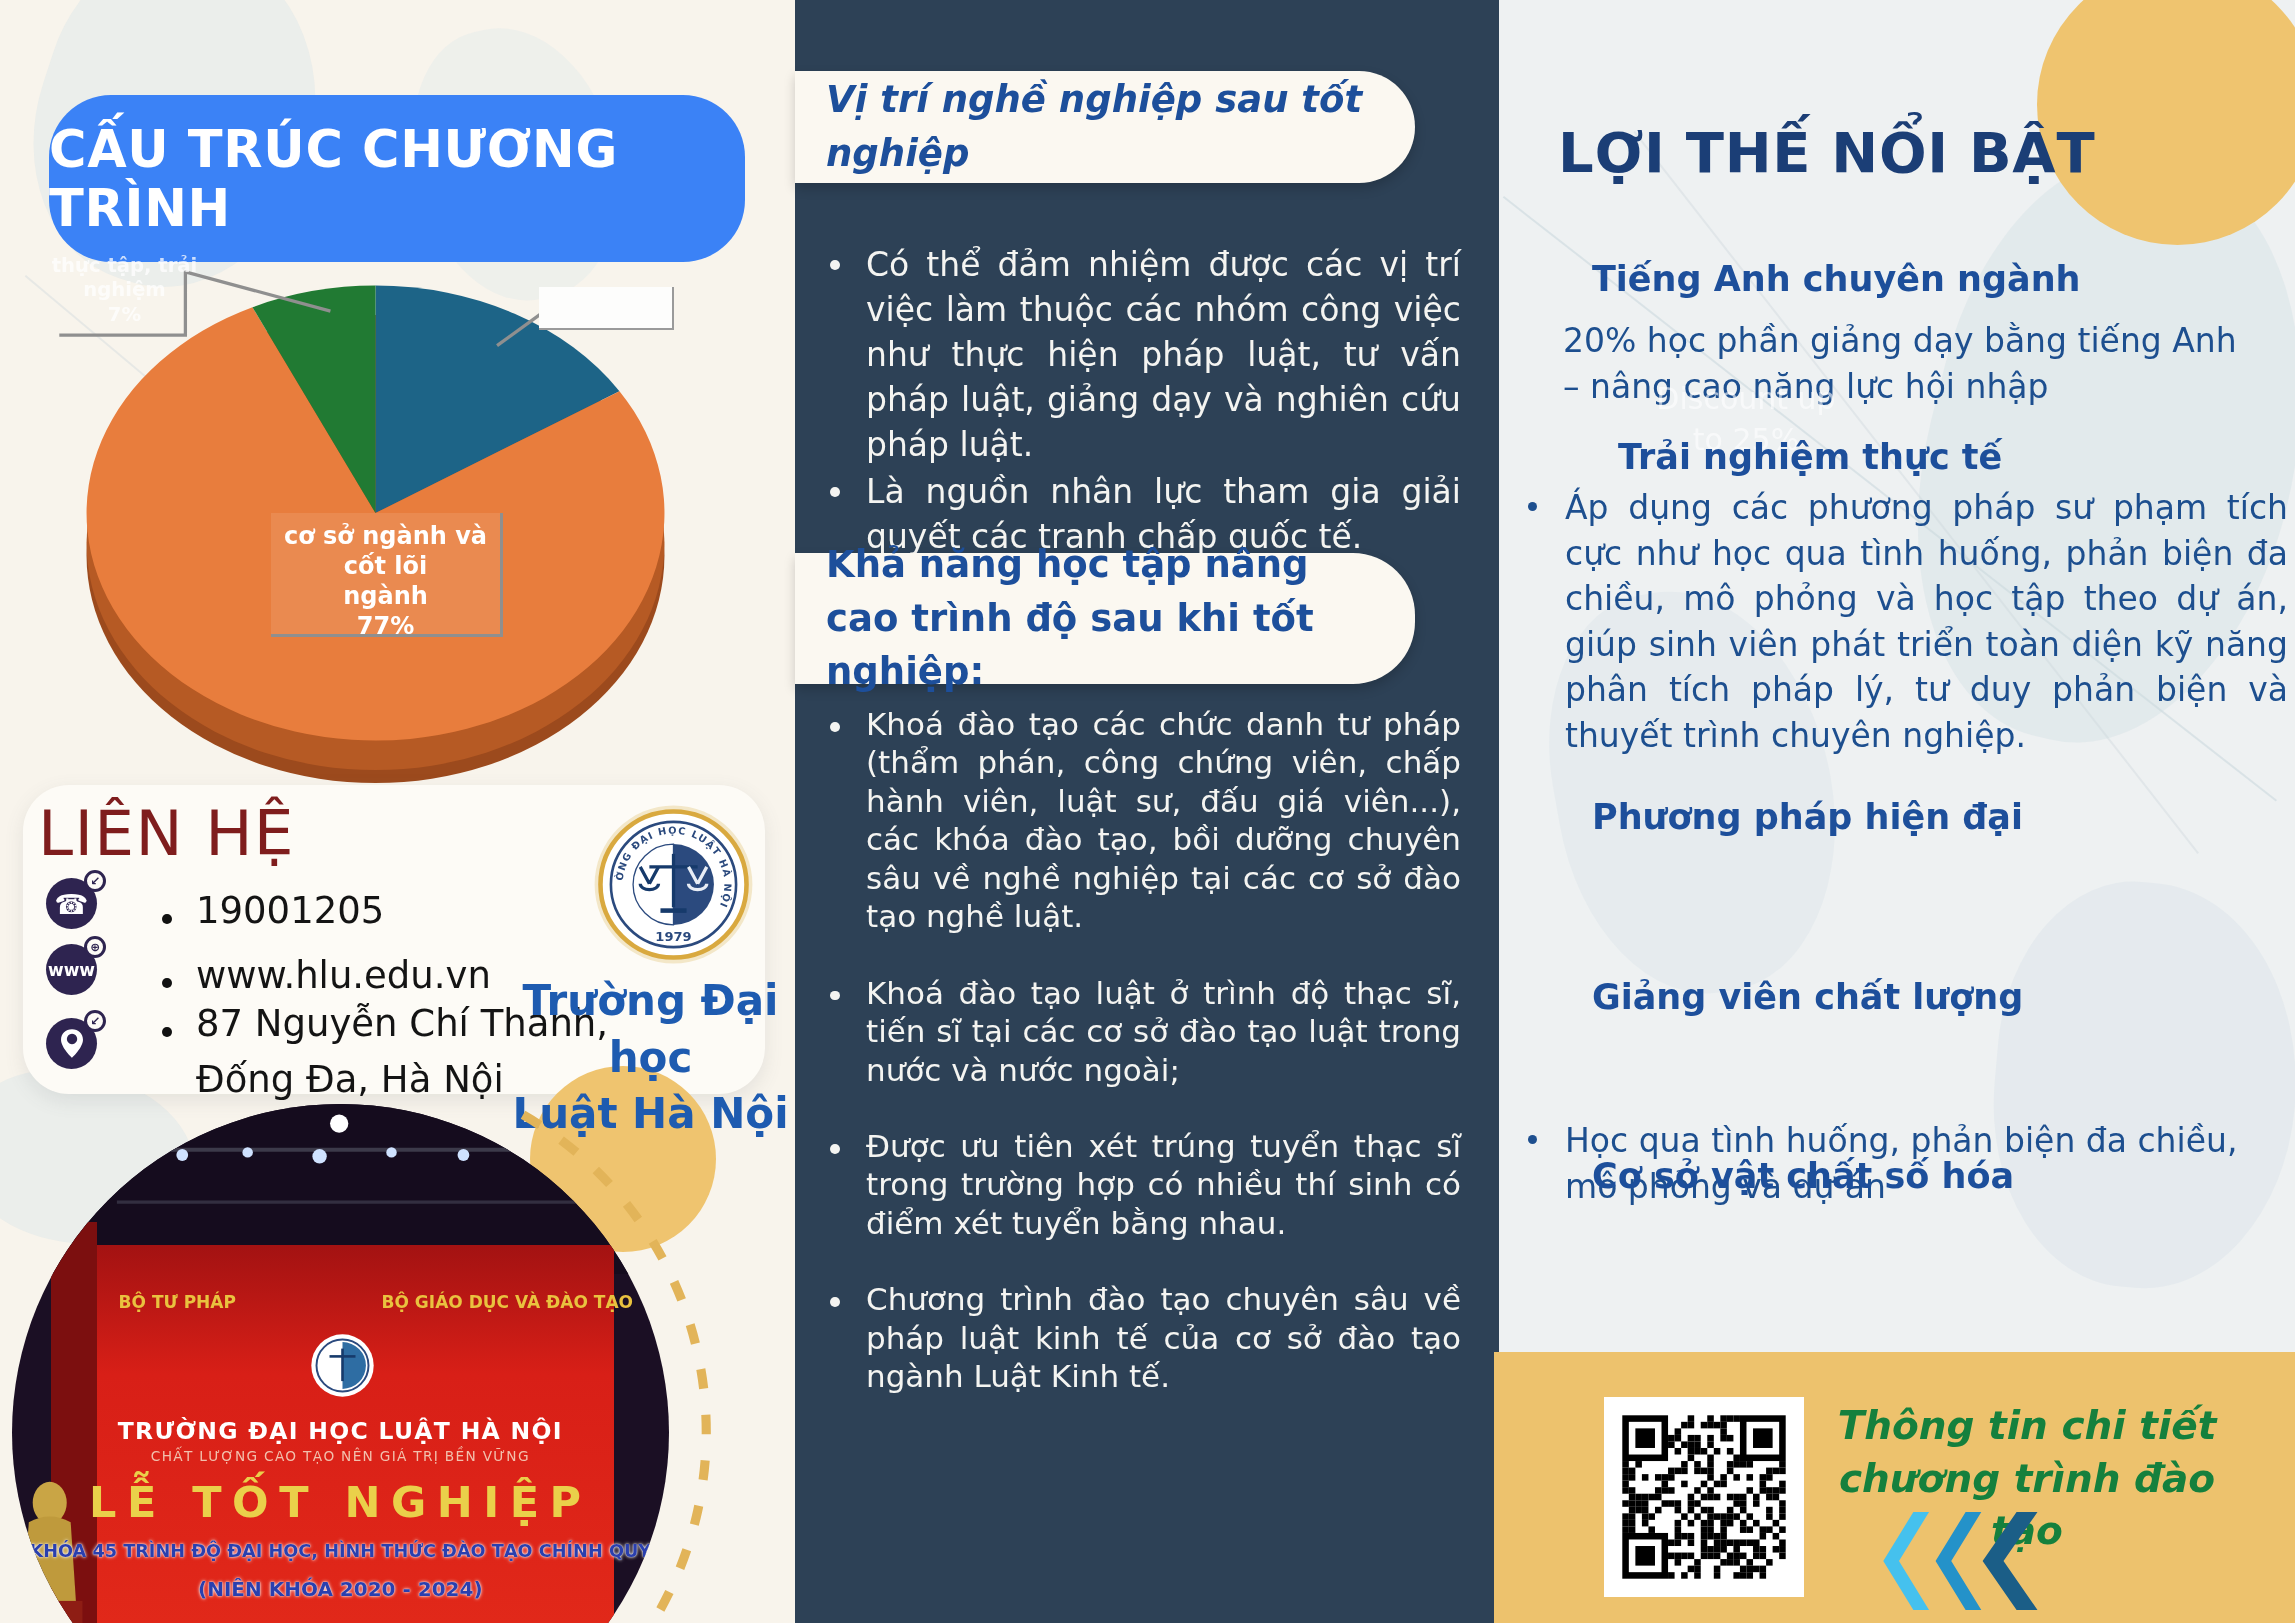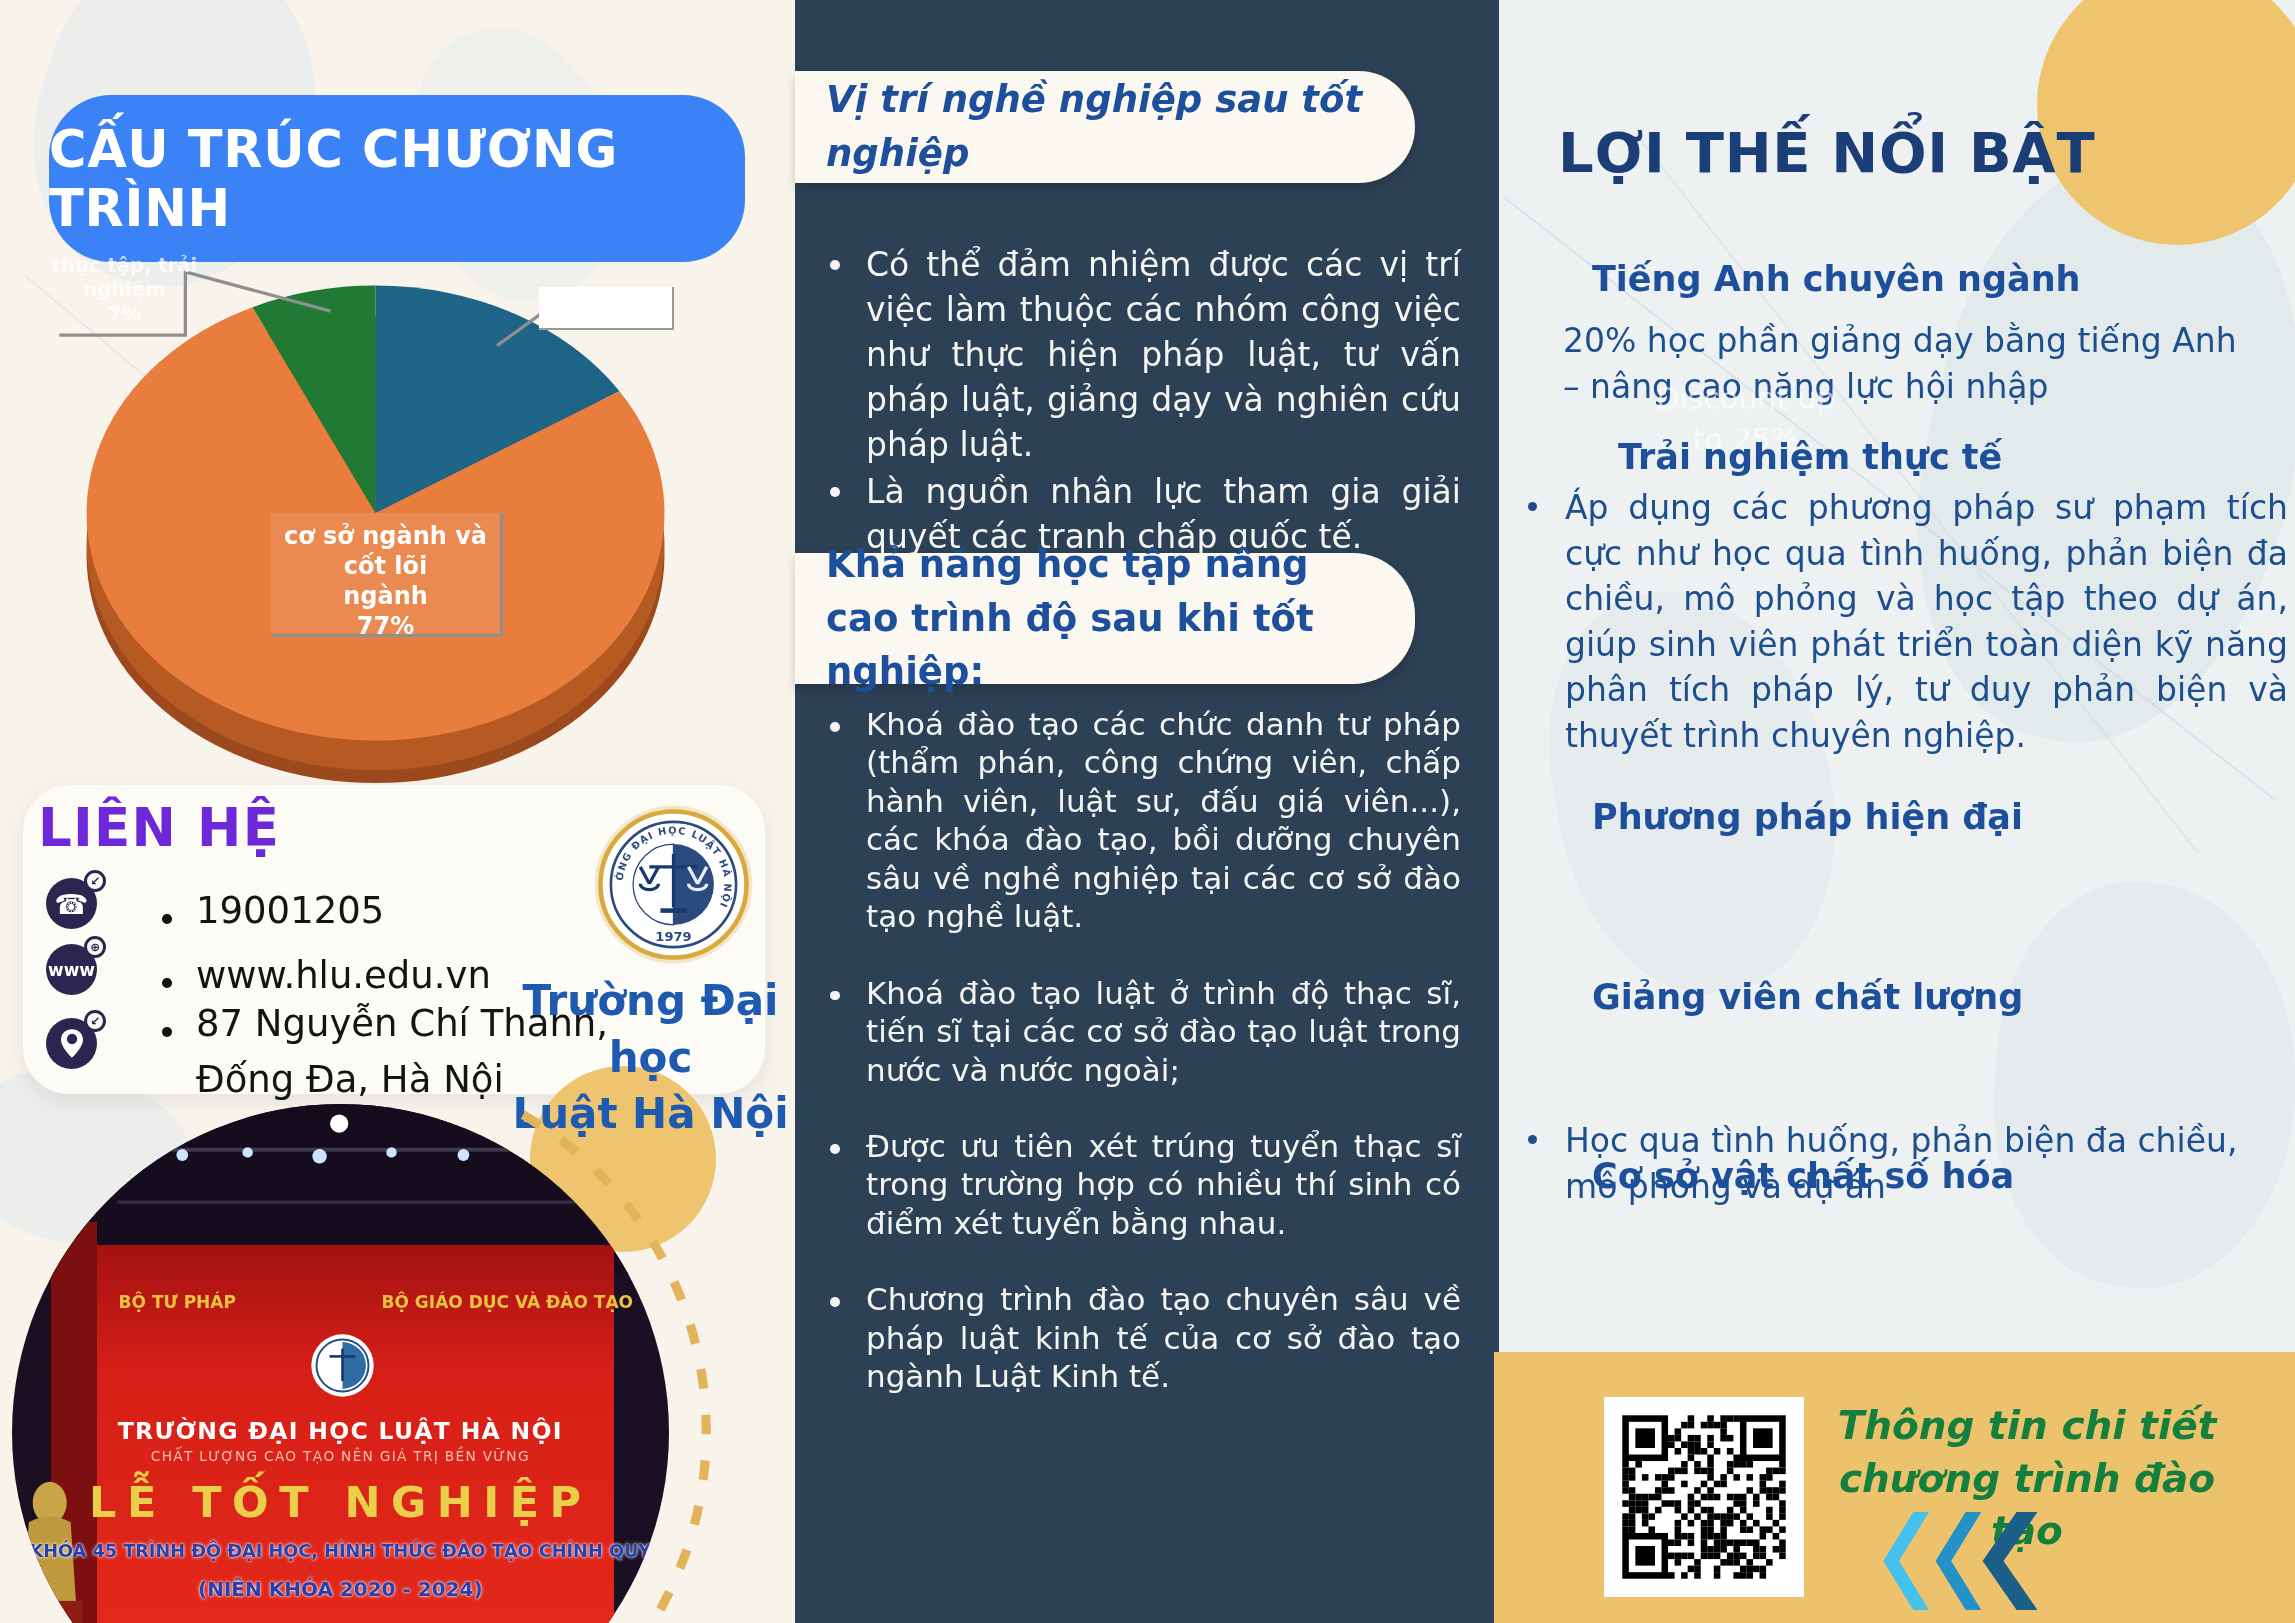--- a/index.html
+++ b/index.html
@@ -21,21 +21,21 @@
   .title-pill span{color:#fff;font-size:51px;font-weight:800;letter-spacing:0.7px;}
   .pie-label-main{left:271px;top:513px;width:232px;height:124px;background:rgba(255,255,255,.10);
     border-right:3.3px solid #8f8f8f;border-bottom:3.3px solid #8f8f8f;
     color:#fff;font-weight:700;font-size:24px;text-align:center;line-height:1.25;padding-top:7.8px;box-sizing:border-box;}
   .callout-green{left:46px;top:254px;width:157px;color:#fff;font-weight:700;font-size:19.6px;text-align:center;line-height:1.25;opacity:.75;}
   .callout-blue-box{left:539px;top:287px;width:135px;height:43px;background:#fdfdfc;
     border-right:2.6px solid #9a9a9a;border-bottom:2.6px solid #9a9a9a;
     color:#f2f2f0;font-size:14.4px;text-align:center;line-height:1.2;padding-top:3.9px;box-sizing:border-box;}
   .contact-card{left:23px;top:785px;width:742px;height:309px;background:#fdfbf6;border-radius:46px;
     box-shadow:0 6.5px 19.6px rgba(90,100,110,.12);}
-  .contact-title{left:38px;top:797px;color:#6d28d9;font-size:53px;font-weight:700;letter-spacing:1.3px;}
+  .contact-title{left:38px;top:797px;color:#7f1d1d;font-size:63px;font-weight:400;letter-spacing:1.3px;}
   .c-icon{width:51px;height:51px;border-radius:50%;background:#2e2450;color:#fff;
     display:flex;align-items:center;justify-content:center;}
   .c-badge{position:absolute;right:-9.2px;top:-7.8px;width:22px;height:22px;border-radius:50%;
     background:#fdfbf6;border:3.3px solid #2e2450;color:#2e2450;font-size:11.8px;font-weight:700;
     display:flex;align-items:center;justify-content:center;box-sizing:border-box;}
   .c-dot{width:9.8px;height:9.8px;border-radius:50%;background:#111;}
   .c-text{color:#141414;font-size:37px;}
   .uni-name{color:#1e5bb0;font-weight:800;font-size:42px;text-align:center;width:307px;line-height:1.35;}
   
   .photo{left:11.8px;top:1104px;width:657px;height:657px;border-radius:50%;overflow:hidden;background:#1b0f24;}

